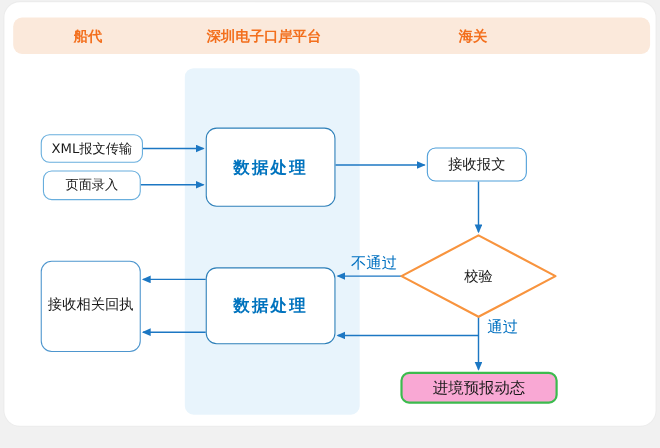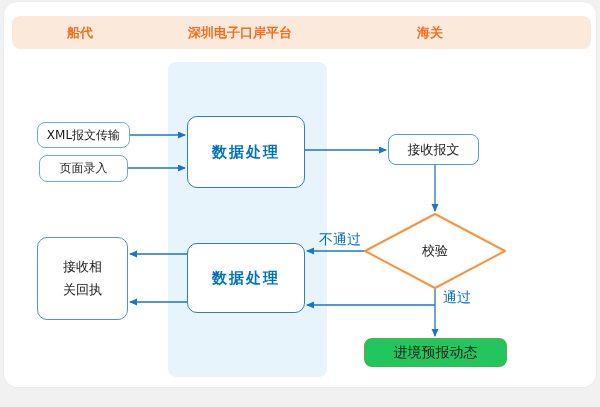--- a/index.html
+++ b/index.html
@@ -84,27 +84,26 @@
     border: 1.5px solid #4f9fd9;
     border-radius: 8px;
     font-size: 13px;
   }
   .node-receipt {
     left: 37px; top: 237px; width: 91px; height: 83px;
     border: 1.5px solid #4e96ce;
     border-radius: 10px;
     font-size: 13px;
     line-height: 1.7;
-    flex-direction: column;
   }
   .node-forecast {
     left: 364px; top: 338px; width: 143px; height: 29px;
     border: 2px solid #3cbb4e;
     border-radius: 8px;
-    background: #22c55e;
+    background: #f9a8d4;
     font-size: 14px;
   }
   .diamond-label {
     position: absolute;
     left: 365px; top: 214px;
     width: 140px; height: 74px;
     display: flex;
     align-items: center;
     justify-content: center;
     font-size: 13px;

